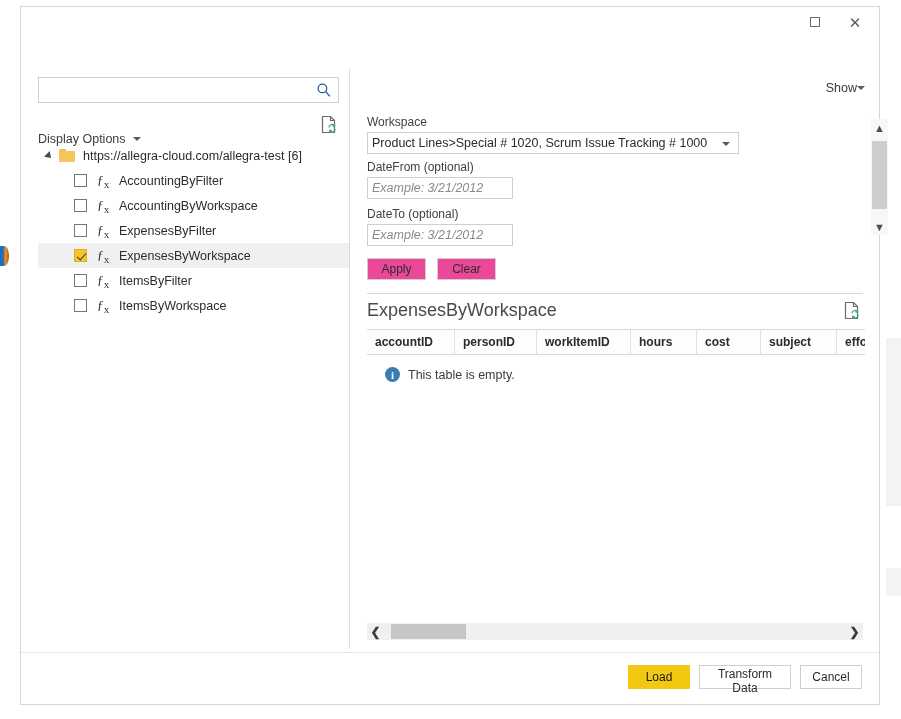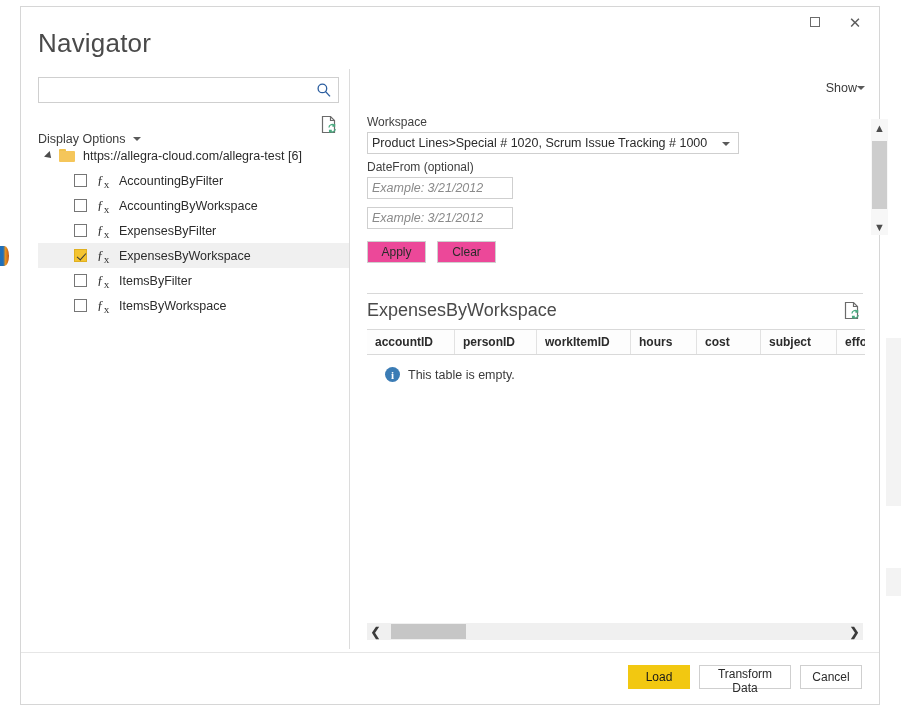--- a/index.html
+++ b/index.html
@@ -296,21 +296,20 @@
 
   <div id="title-bar">
     <div class="win-btn" id="maximize-button">
       <span class="sq-glyph"></span>
     </div>
     <div class="win-btn" id="close-button">
       <span class="x-glyph">✕</span>
     </div>
   </div>
 
-  <div id="page-title">Navigator</div>
 
   <div id="left-pane">
 
     <div id="search-row">
       <input id="search-input" type="text" placeholder="" style="">
       <span id="search-icon">
         <svg width="16" height="16" viewBox="0 0 16 16">
           <circle cx="6.4" cy="6.4" r="4.3" fill="none" stroke="#2a5d9f" stroke-width="1.3"></circle>
           <line x1="9.6" y1="9.6" x2="14" y2="14.4" stroke="#2a5d9f" stroke-width="1.4"></line>
         </svg>
@@ -391,20 +390,21 @@
       <div class="combo">
         <span class="combo-text">Product Lines&gt;Special # 1020, Scrum Issue Tracking # 1000</span>
         <span class="caret-down combo-caret"></span>
       </div>
 
       <div class="spacer-6"></div>
       <div class="field-label">DateFrom (optional)</div>
       <input class="text-input" type="text" placeholder="Example: 3/21/2012" style="">
 
       <div class="spacer-8"></div>
+      <div class="field-label">DateTo (optional)</div>
       <input class="text-input" type="text" placeholder="Example: 3/21/2012" style="">
 
       <div id="form-buttons">
         <button class="form-btn">Apply</button>
         <button class="form-btn">Clear</button>
       </div>
     </div>
 
     <div id="params-scrollbar">
       <div class="sb-arrow" id="params-sb-up">▲</div>

